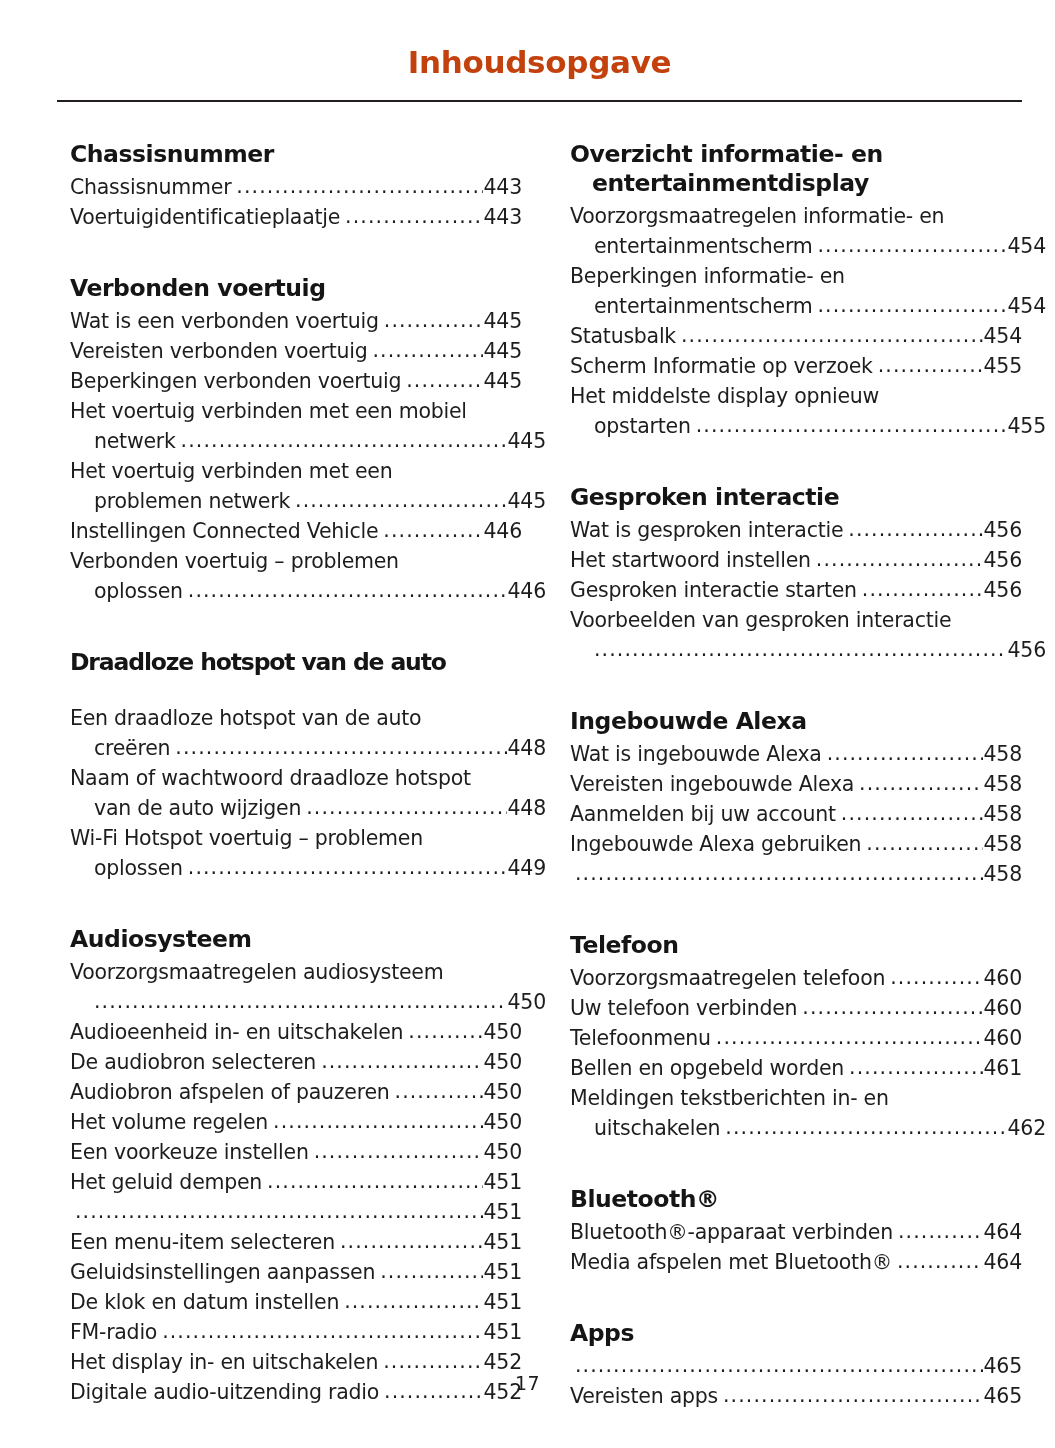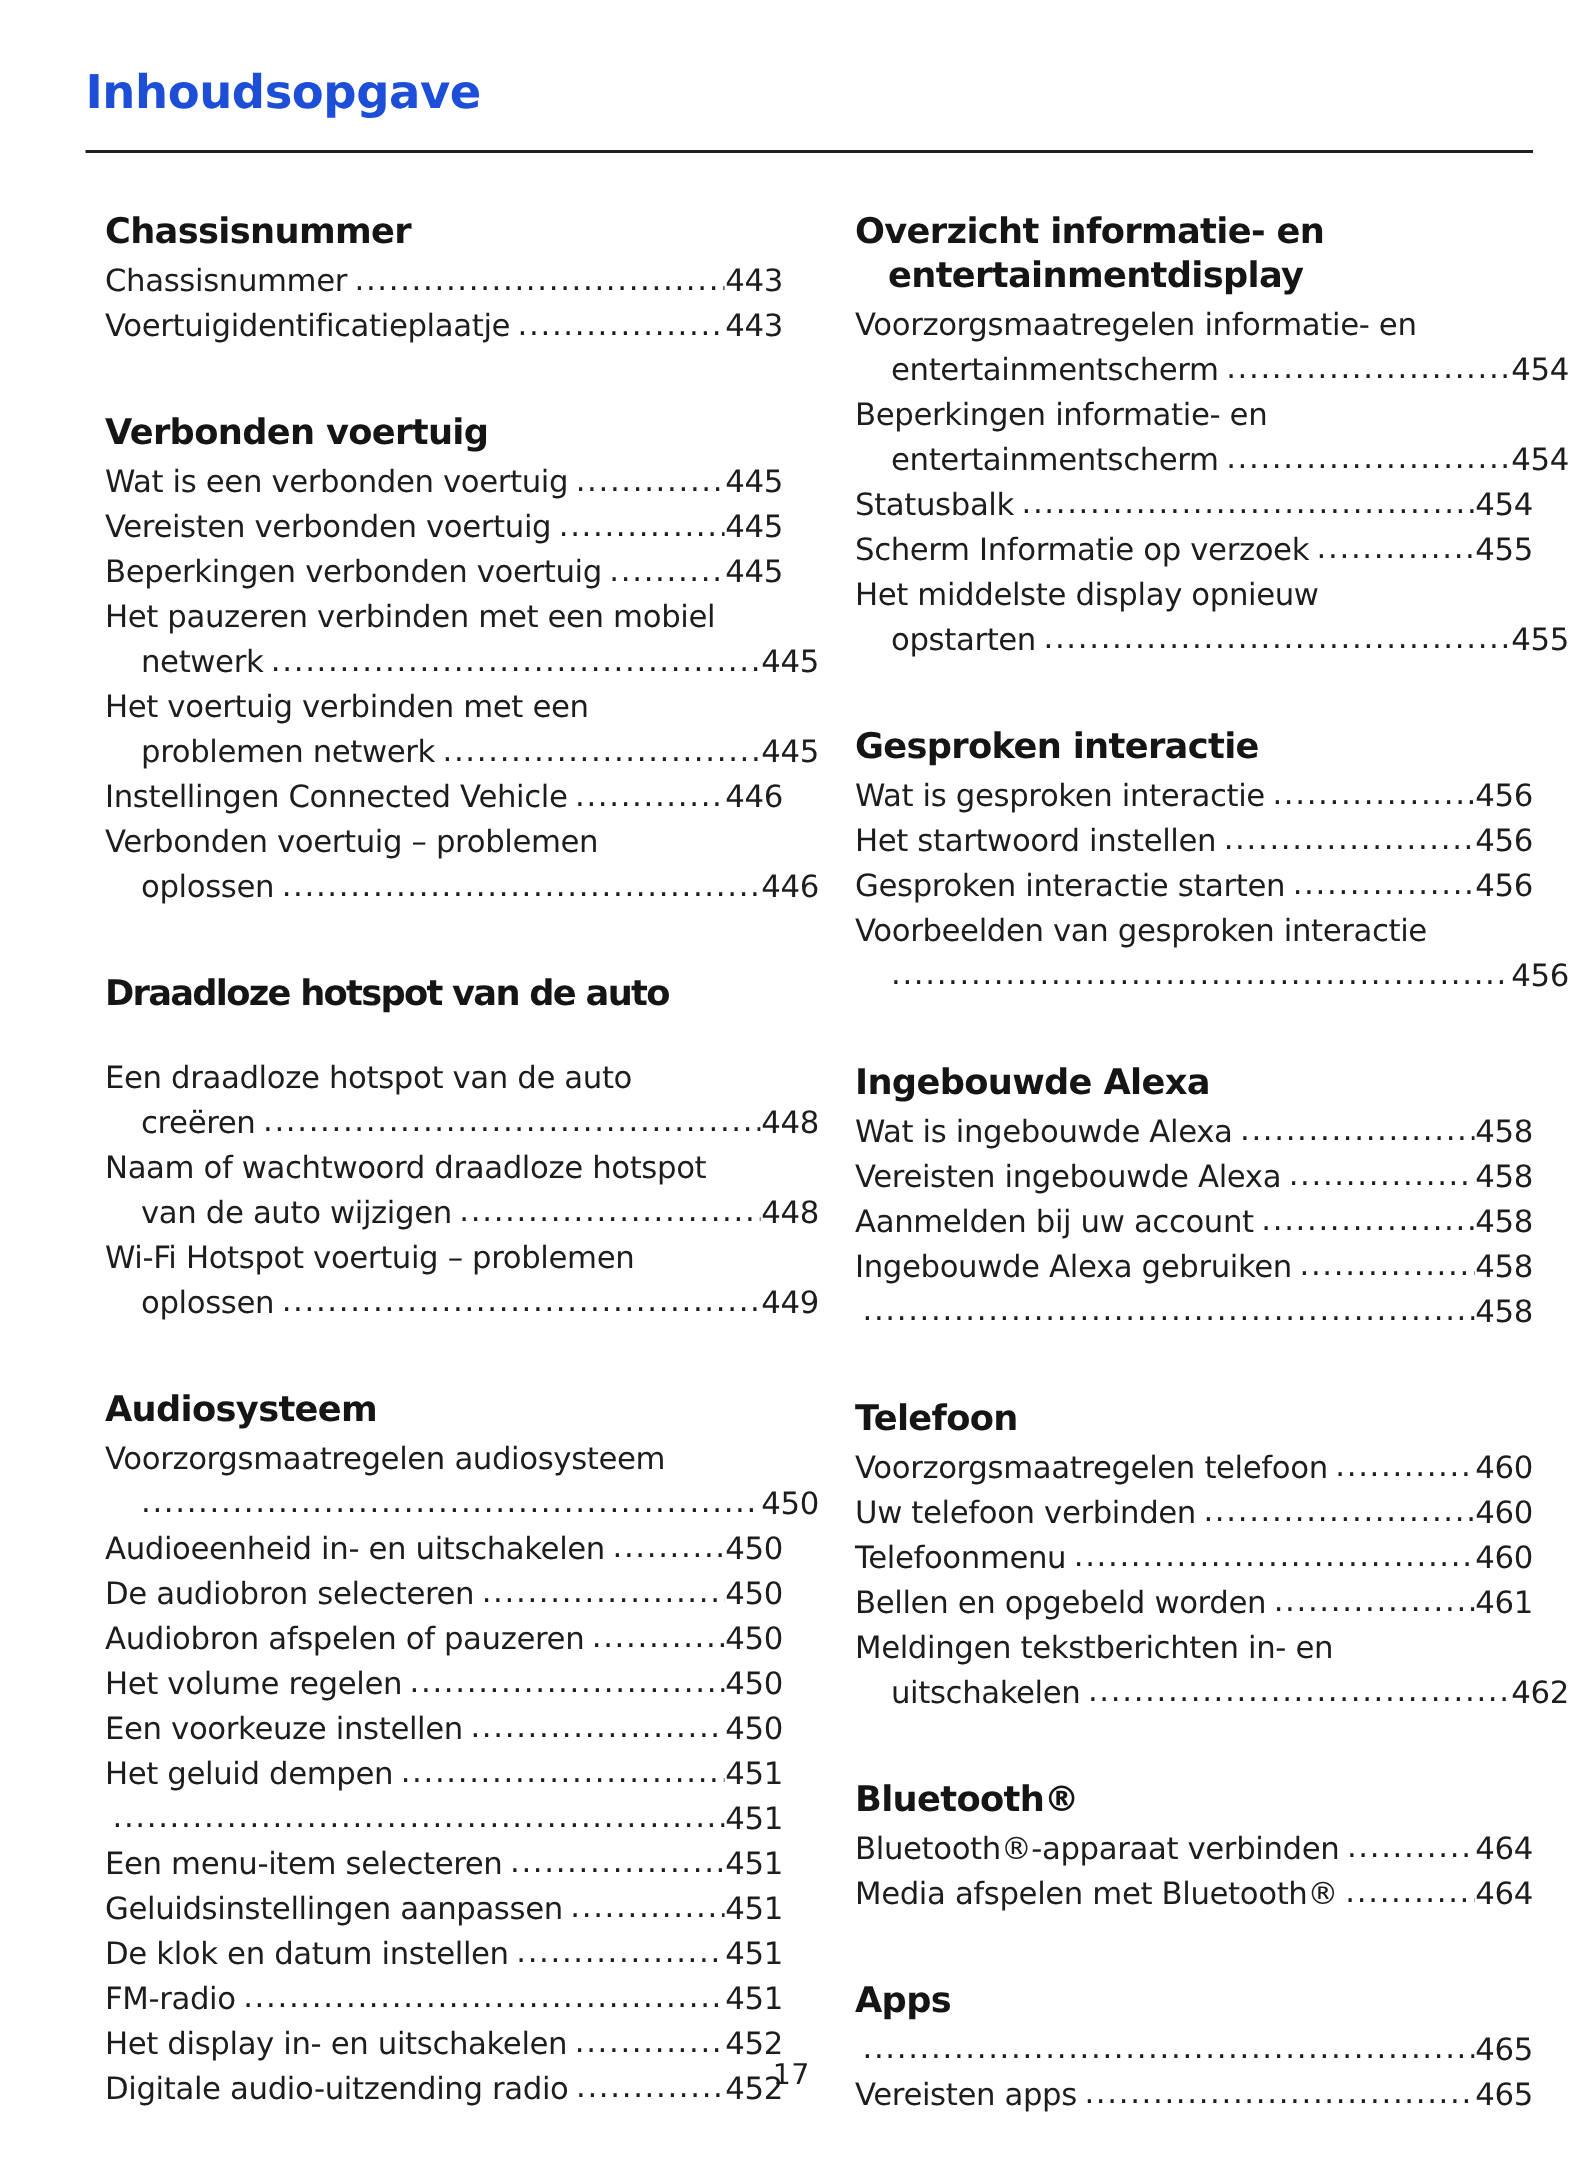--- a/index.html
+++ b/index.html
@@ -25,25 +25,26 @@
   
   .page-header {
     position: absolute;
     left: 57px;
     right: 33px;
     top: 42px;
     height: 56px;
   }
   .page-title {
     margin: 0;
+    text-align: center;
     font-family: "DejaVu Sans", sans-serif;
     font-size: 31px;
     font-weight: bold;
     letter-spacing: -0.3px;
-    color: #1d4ed8;
+    color: #c2410c;
     line-height: 40px;
   }
   .header-rule {
     position: absolute;
     left: 57px;
     top: 100px;
     width: 965px;
     height: 0;
     border-top: 2px solid #231f20;
   }
@@ -224,21 +225,21 @@
               </div>
             </li>
             <li class="entry">
               <div class="entry-row">
                 <span class="entry-label">Beperkingen verbonden voertuig</span>
                 <span class="entry-leader">........................................................................................................................</span>
                 <span class="entry-page">445</span>
               </div>
             </li>
             <li class="entry entry-wrap">
-              <span class="entry-line1">Het pauzeren verbinden met een mobiel</span>
+              <span class="entry-line1">Het voertuig verbinden met een mobiel</span>
               <div class="entry-row">
                 <span class="entry-label">netwerk</span>
                 <span class="entry-leader">........................................................................................................................</span>
                 <span class="entry-page">445</span>
               </div>
             </li>
             <li class="entry entry-wrap">
               <span class="entry-line1">Het voertuig verbinden met een</span>
               <div class="entry-row">
                 <span class="entry-label">problemen netwerk</span>

